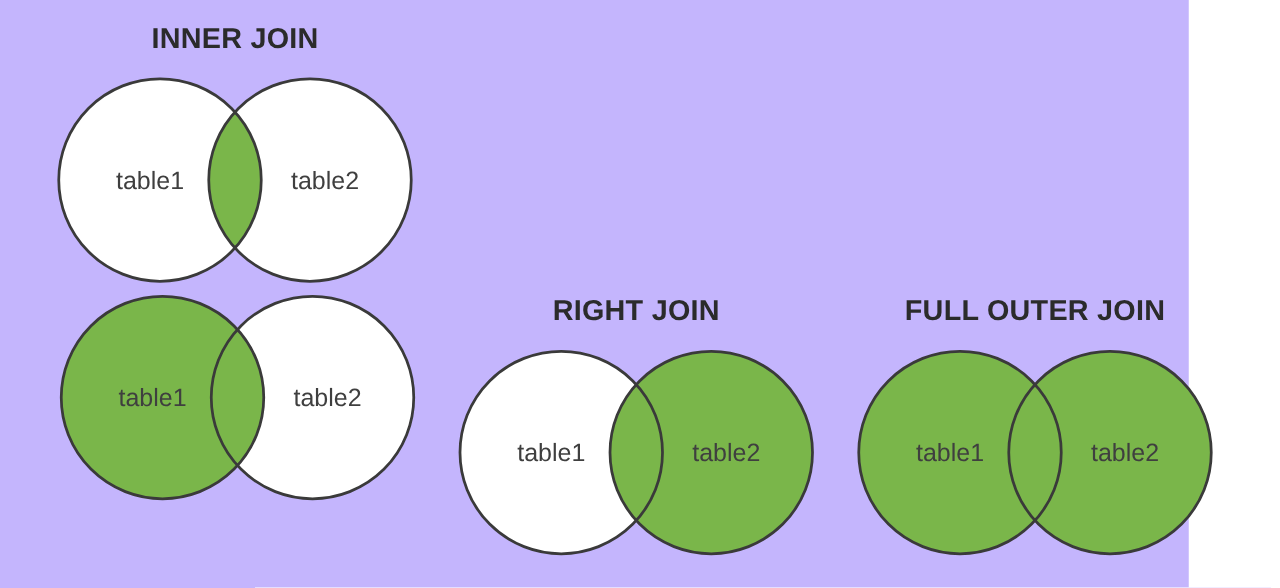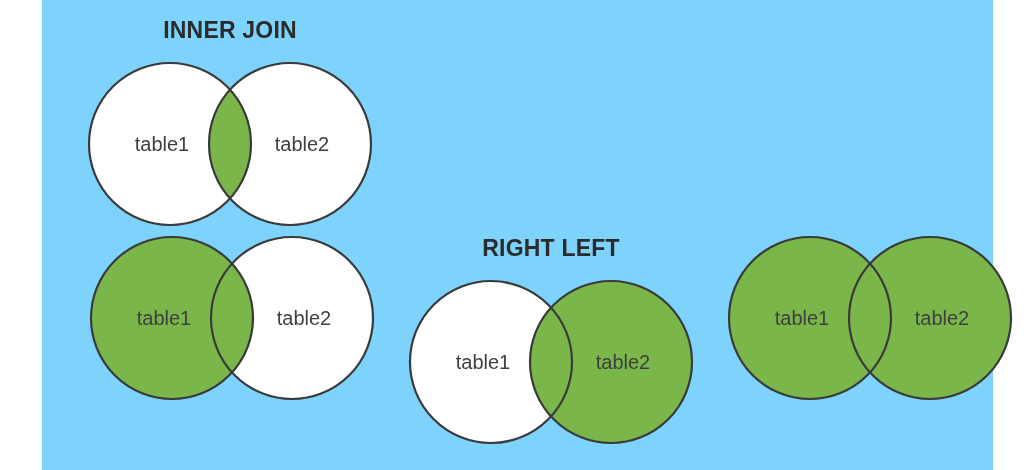--- a/index.html
+++ b/index.html
@@ -8,22 +8,21 @@
     background: #ffffff;
     width: 1024px;
     height: 470px;
     overflow: hidden;
     font-family: "Liberation Sans", sans-serif;
   }
   .canvas {
     position: relative;
     width: 951px;
     height: 470px;
-    background: #7dd3fc;
-    margin-left: 42px;
+    background: #c4b5fd;
   }
   figure.venn {
     position: absolute;
     margin: 0;
     padding: 0;
     width: 296px;
   }
   figure.venn figcaption {
     display: block;
     width: 100%;
@@ -77,32 +76,33 @@
         <circle cx="208" cy="84" r="81" fill="#ffffff"></circle>
         <circle cx="88" cy="84" r="81" fill="#7ab64a"></circle>
         <circle cx="88" cy="84" r="81" fill="none" stroke="#3a3a3a" stroke-width="2.2"></circle>
         <circle cx="208" cy="84" r="81" fill="none" stroke="#3a3a3a" stroke-width="2.2"></circle>
         <text x="80" y="91" text-anchor="middle">table1</text>
         <text x="220" y="91" text-anchor="middle">table2</text>
       </svg>
   </figure>
 
   <figure class="venn" id="venn-right">
-    <figcaption>RIGHT LEFT</figcaption>
+    <figcaption>RIGHT JOIN</figcaption>
     <svg width="296" height="168" viewBox="0 0 296 168">
         <circle cx="88" cy="84" r="81" fill="#ffffff"></circle>
         <circle cx="208" cy="84" r="81" fill="#7ab64a"></circle>
         <circle cx="88" cy="84" r="81" fill="none" stroke="#3a3a3a" stroke-width="2.2"></circle>
         <circle cx="208" cy="84" r="81" fill="none" stroke="#3a3a3a" stroke-width="2.2"></circle>
         <text x="80" y="91" text-anchor="middle">table1</text>
         <text x="220" y="91" text-anchor="middle">table2</text>
       </svg>
   </figure>
 
   <figure class="venn" id="venn-full">
+    <figcaption>FULL OUTER JOIN</figcaption>
     <svg width="296" height="168" viewBox="0 0 296 168">
         <circle cx="88" cy="84" r="81" fill="#7ab64a"></circle>
         <circle cx="208" cy="84" r="81" fill="#7ab64a"></circle>
         <circle cx="88" cy="84" r="81" fill="none" stroke="#3a3a3a" stroke-width="2.2"></circle>
         <circle cx="208" cy="84" r="81" fill="none" stroke="#3a3a3a" stroke-width="2.2"></circle>
         <text x="80" y="91" text-anchor="middle">table1</text>
         <text x="220" y="91" text-anchor="middle">table2</text>
       </svg>
   </figure>
 

